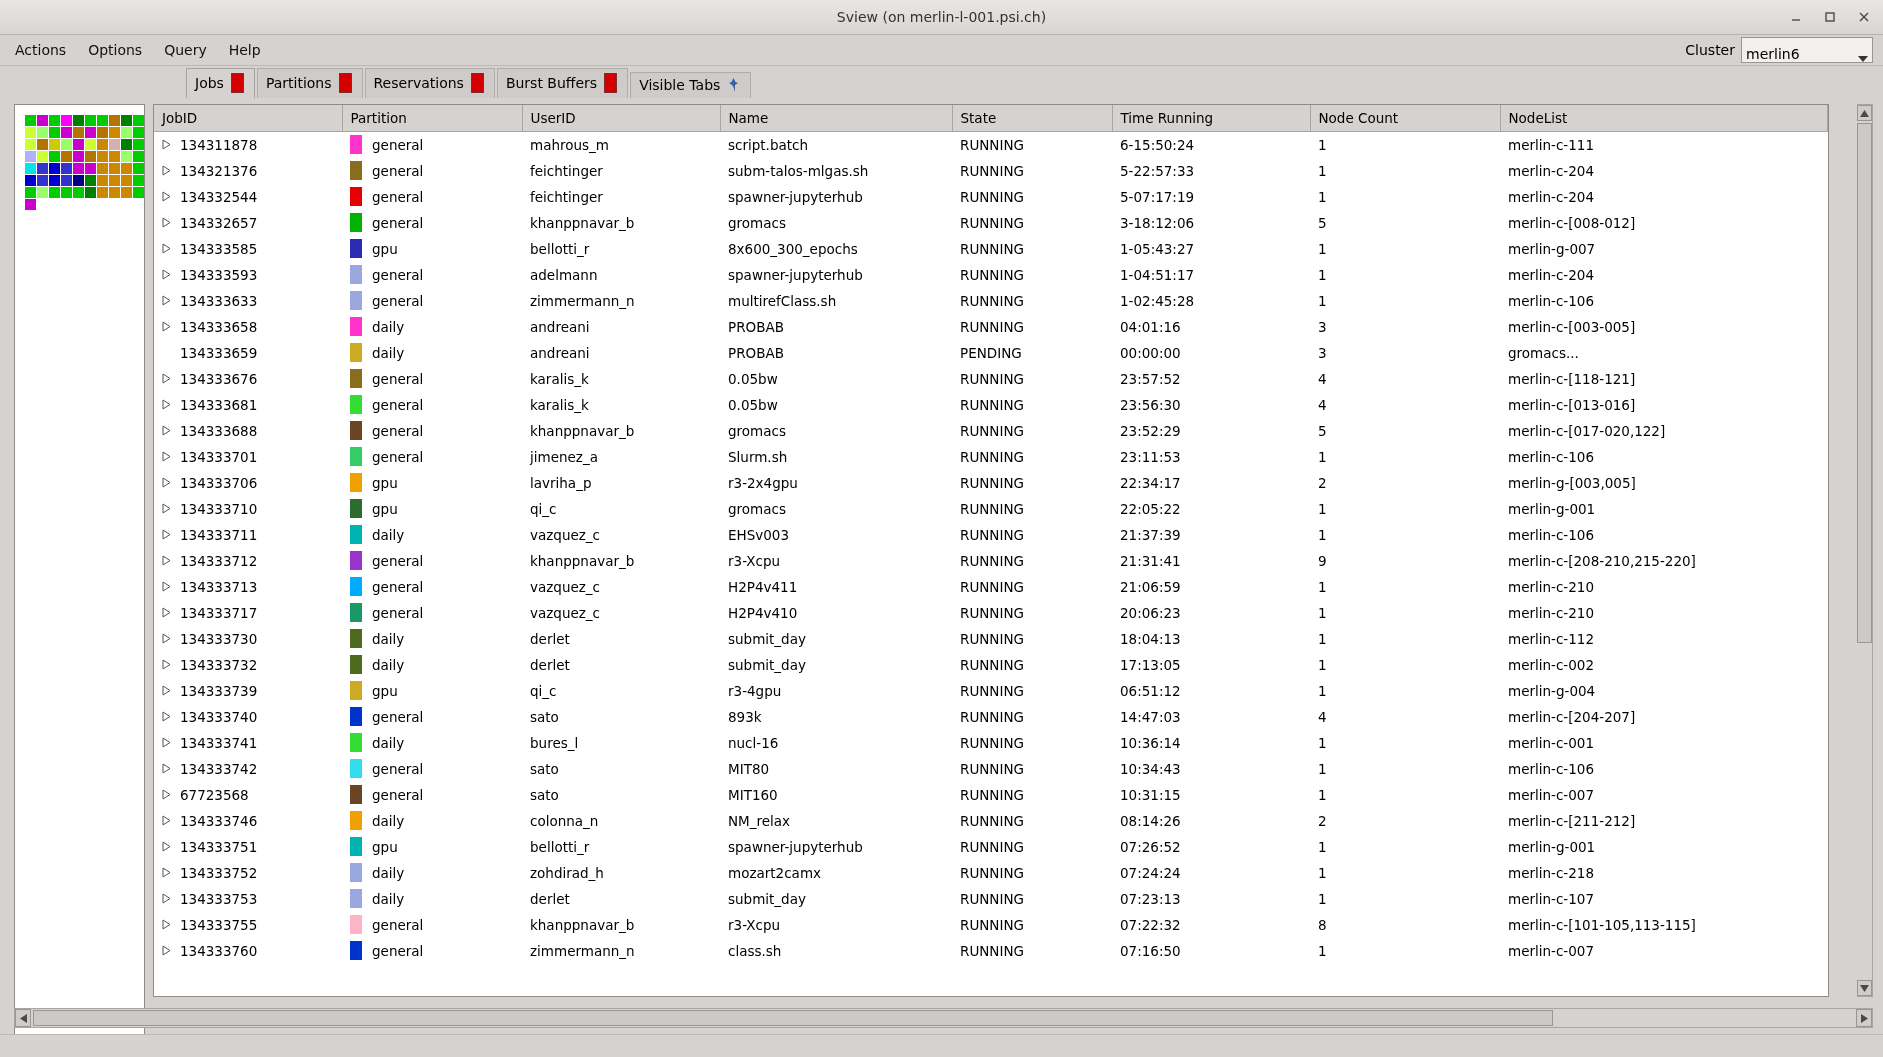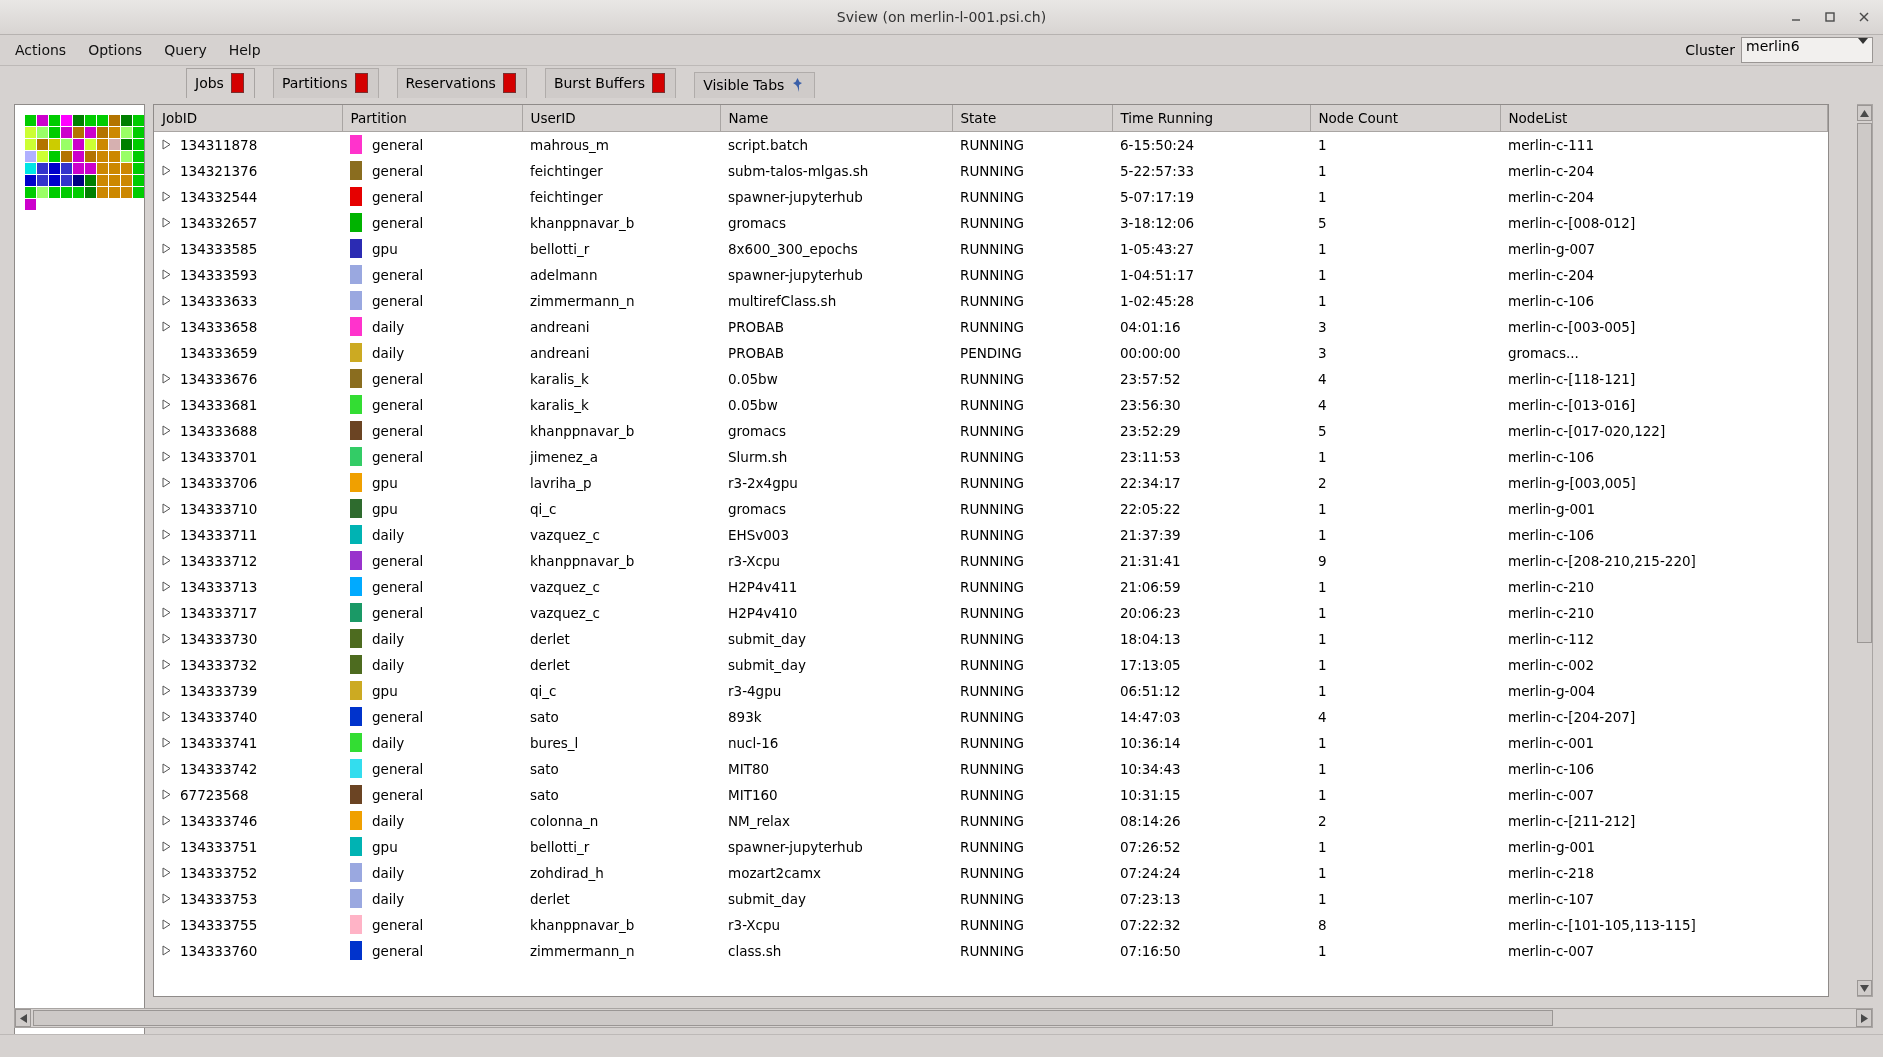--- a/index.html
+++ b/index.html
@@ -81,42 +81,42 @@
     gap: 6px;
     padding-right: 6px;
   }
   .cluster-label { font-size: 14px; }
   .cluster-select {
     width: 122px;
     height: 24px;
     background: #f2f0ee;
     border: 1px solid #9a9694;
     display: flex;
-    align-items: flex-start;
+    align-items: flex-end;
     padding: 0 4px;
     font-size: 14px;
     position: relative;
   }
   .cluster-select .arrow {
     position: absolute;
     right: 4px;
     width: 0; height: 0;
     border-left: 5px solid transparent;
     border-right: 5px solid transparent;
     border-top: 6px solid #333;
   }
   
   .tabstrip {
     height: 32px;
     display: flex;
     align-items: flex-end;
     padding-left: 186px;
     background: #d6d2d0;
     flex: 0 0 auto;
-    gap: 16px;
+    gap: 0;
   }
   .tab {
     display: flex;
     align-items: center;
     gap: 7px;
     padding: 4px 10px 5px 8px;
     font-size: 14px;
     border: 1px solid #b0acaa;
     border-bottom: none;
     background: #cfcbc9;

